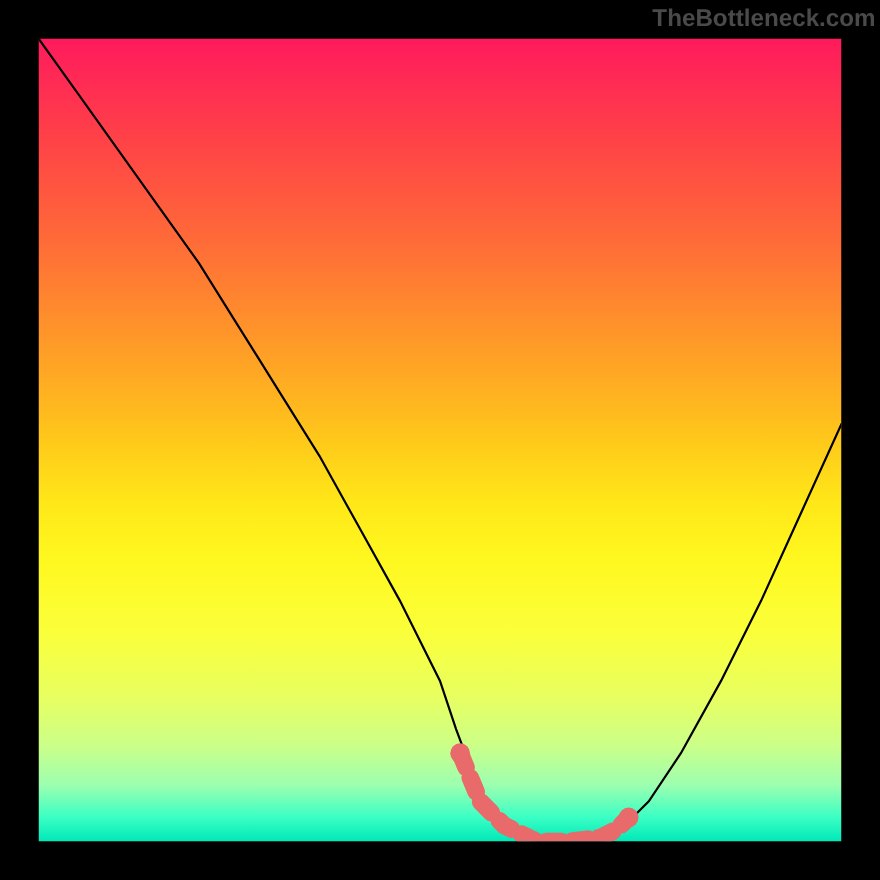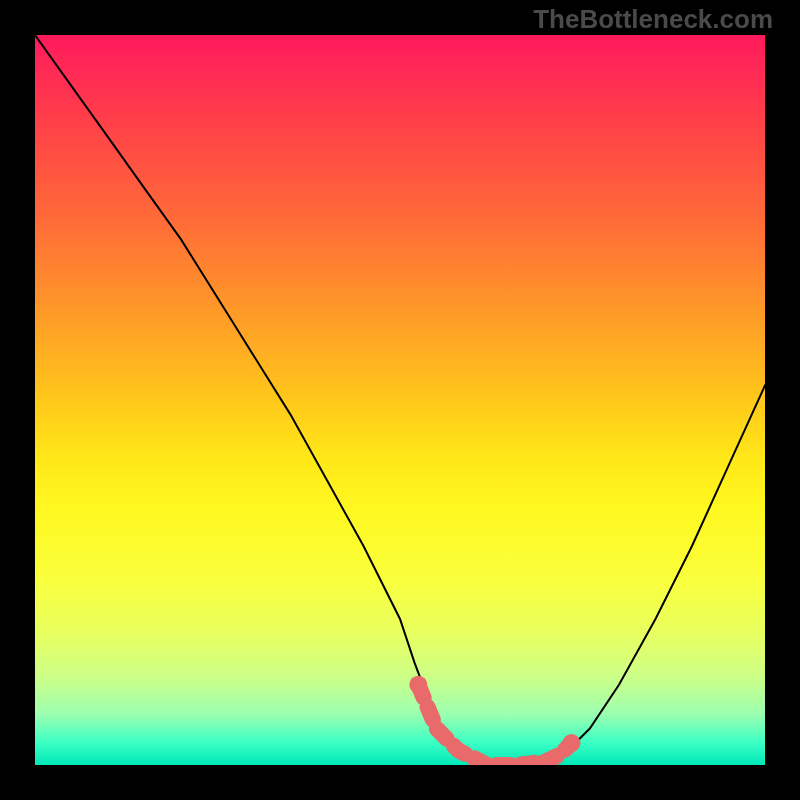--- a/index.html
+++ b/index.html
@@ -7,23 +7,23 @@
     padding: 0;
     background: #000;
     width: 800px;
     height: 800px;
     position: relative;
     font-family: Arial, sans-serif;
   }
   .watermark {
     position: absolute;
     top: 4px;
-    right: 27px;
+    right: 4px;
     color: #4a4a4a;
-    font-size: 26px;
+    font-size: 22px;
     font-weight: bold;
     z-index: 10;
   }
   .plot-area {
     position: absolute;
     top: 35px;
     left: 35px;
     width: 730px;
     height: 730px;
     overflow: hidden;

